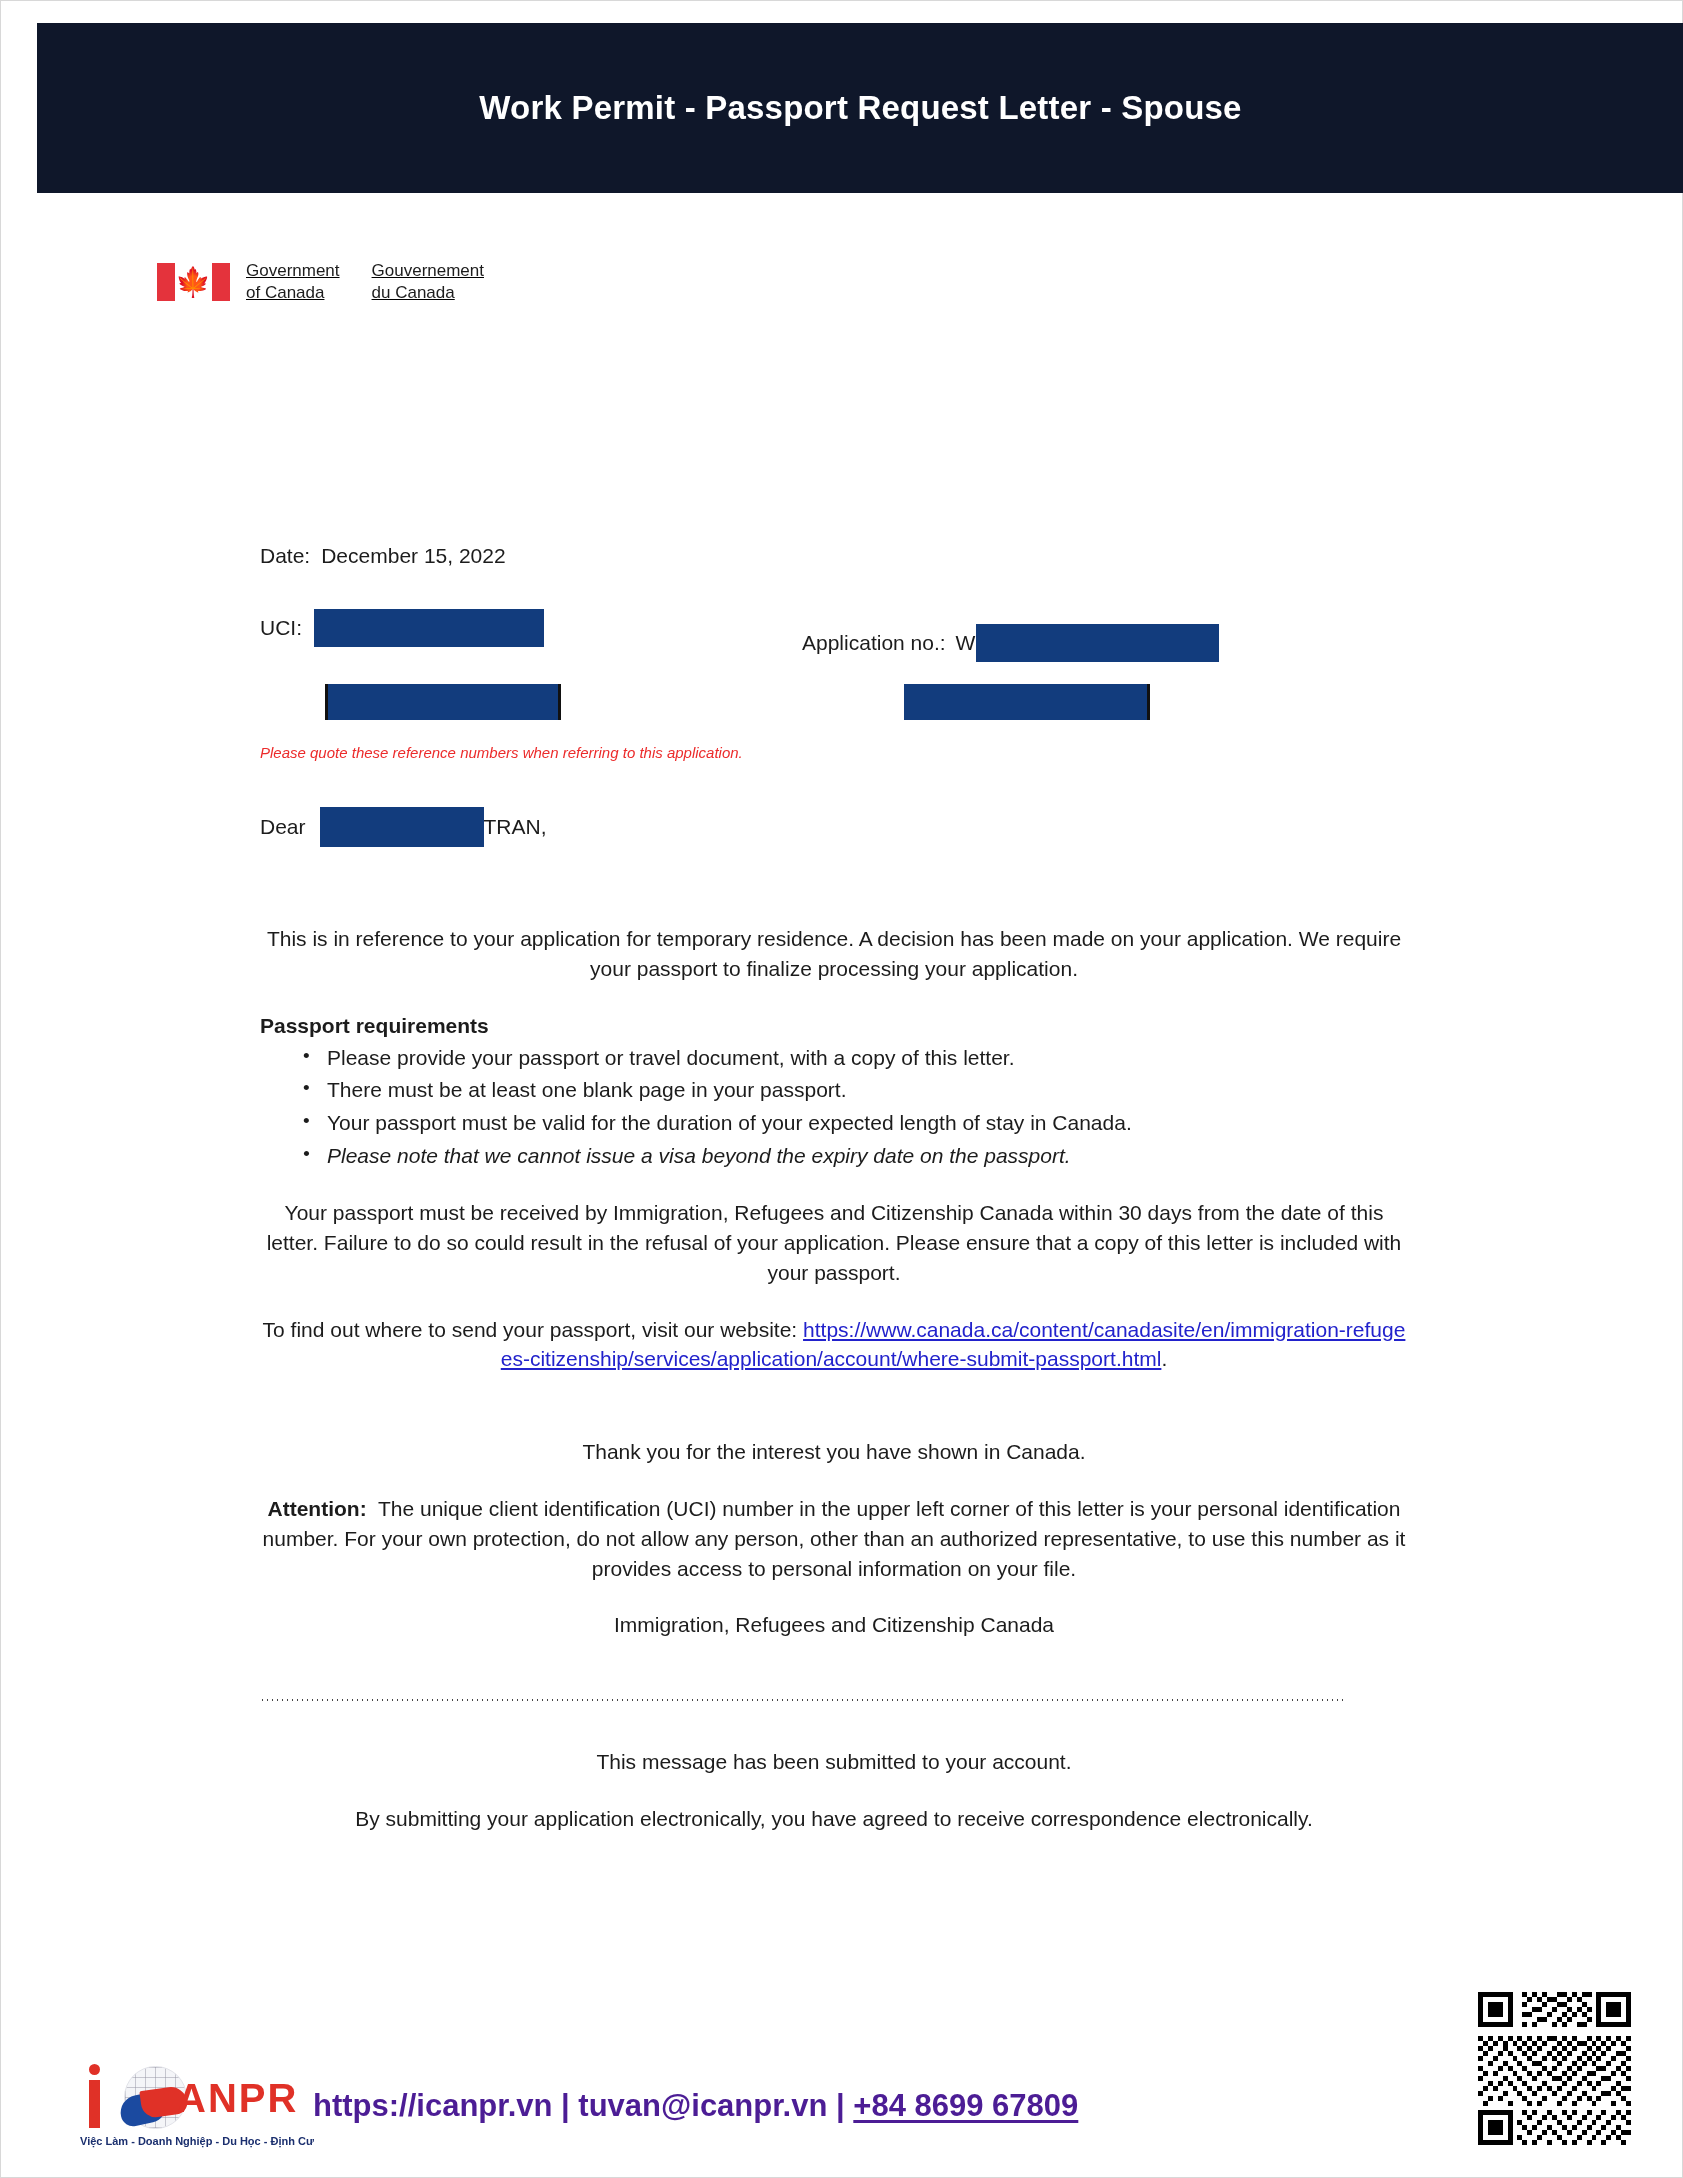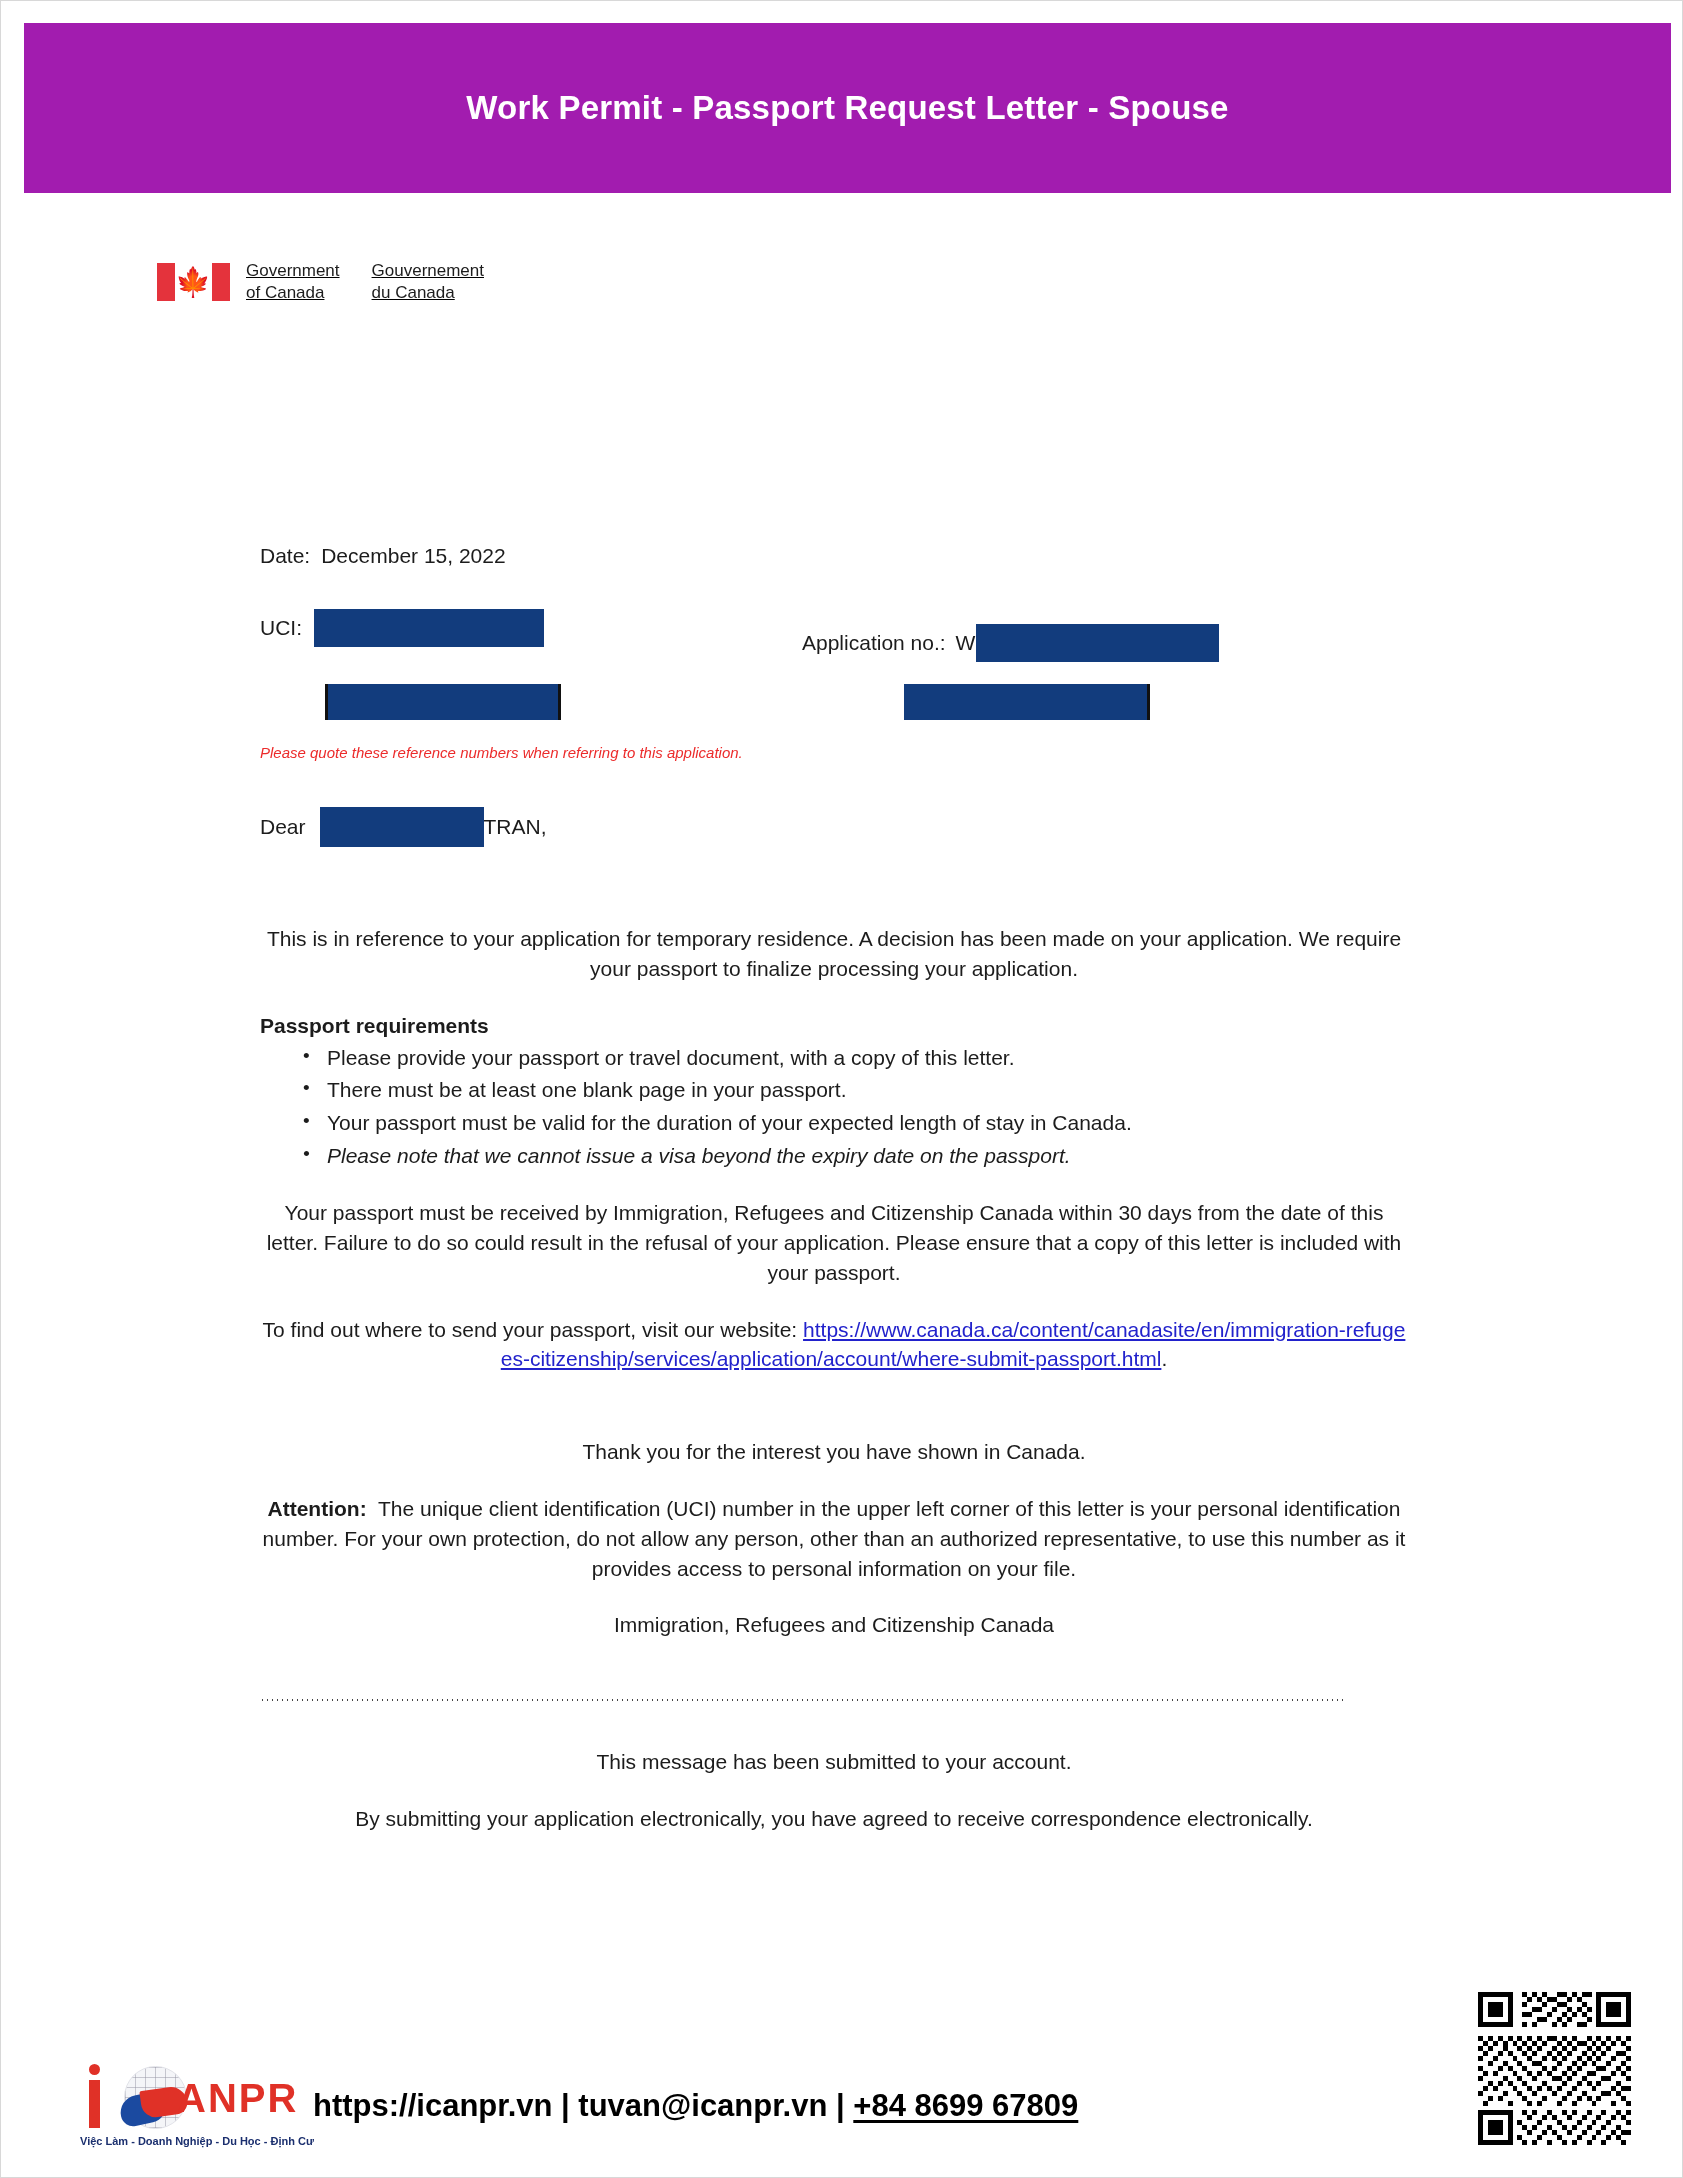--- a/index.html
+++ b/index.html
@@ -22,25 +22,25 @@
     width: 1683px;
     height: 2178px;
     background: #ffffff;
     border: 1px solid #d8d8d8;
     box-sizing: border-box;
   }
 
   
   .title-banner {
     position: absolute;
-    left: 23px;
+    left: 36px;
     top: 22px;
     width: 1647px;
     height: 170px;
-    background: #a21caf;
+    background: #0f172a;
     display: flex;
     align-items: center;
     justify-content: center;
     box-sizing: border-box;
   }
   .title-banner .title-text {
     color: #ffffff;
     font-size: 33px;
     font-weight: bold;
     letter-spacing: 0.2px;
@@ -283,21 +283,21 @@
     white-space: nowrap;
     font-family: "Liberation Sans", sans-serif;
   }
 
   .footer-contact {
     position: absolute;
     left: 312px;
     top: 2087px;
     font-size: 31px;
     font-weight: bold;
-    color: #000000;
+    color: #4c1d95;
     white-space: nowrap;
     font-family: "Liberation Sans", sans-serif;
   }
   .footer-contact .phone {
     text-decoration: underline;
     text-underline-offset: 4px;
   }
 
   
   .qr-wrap {

